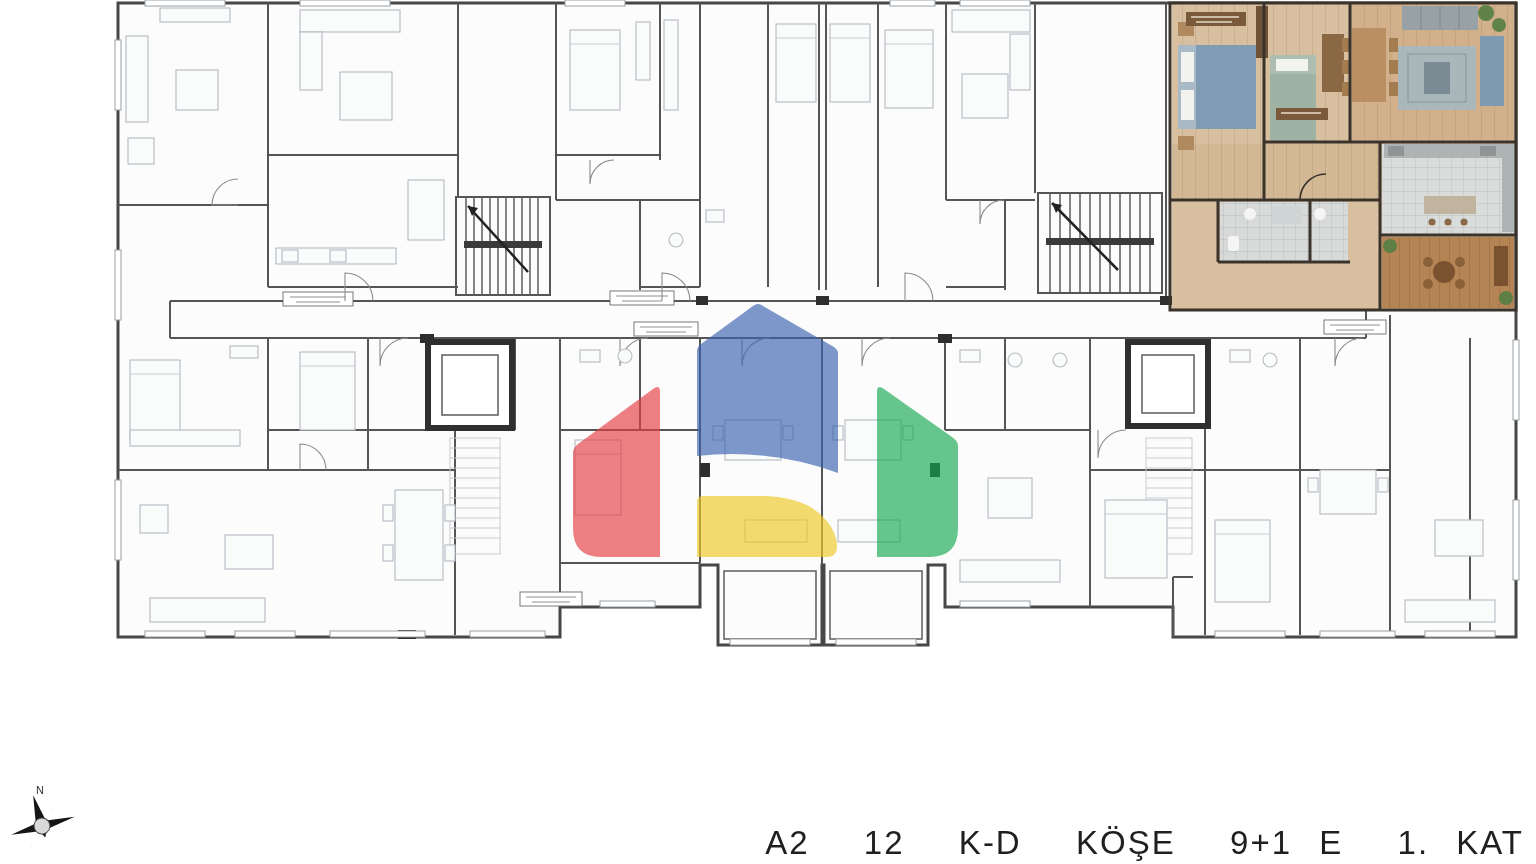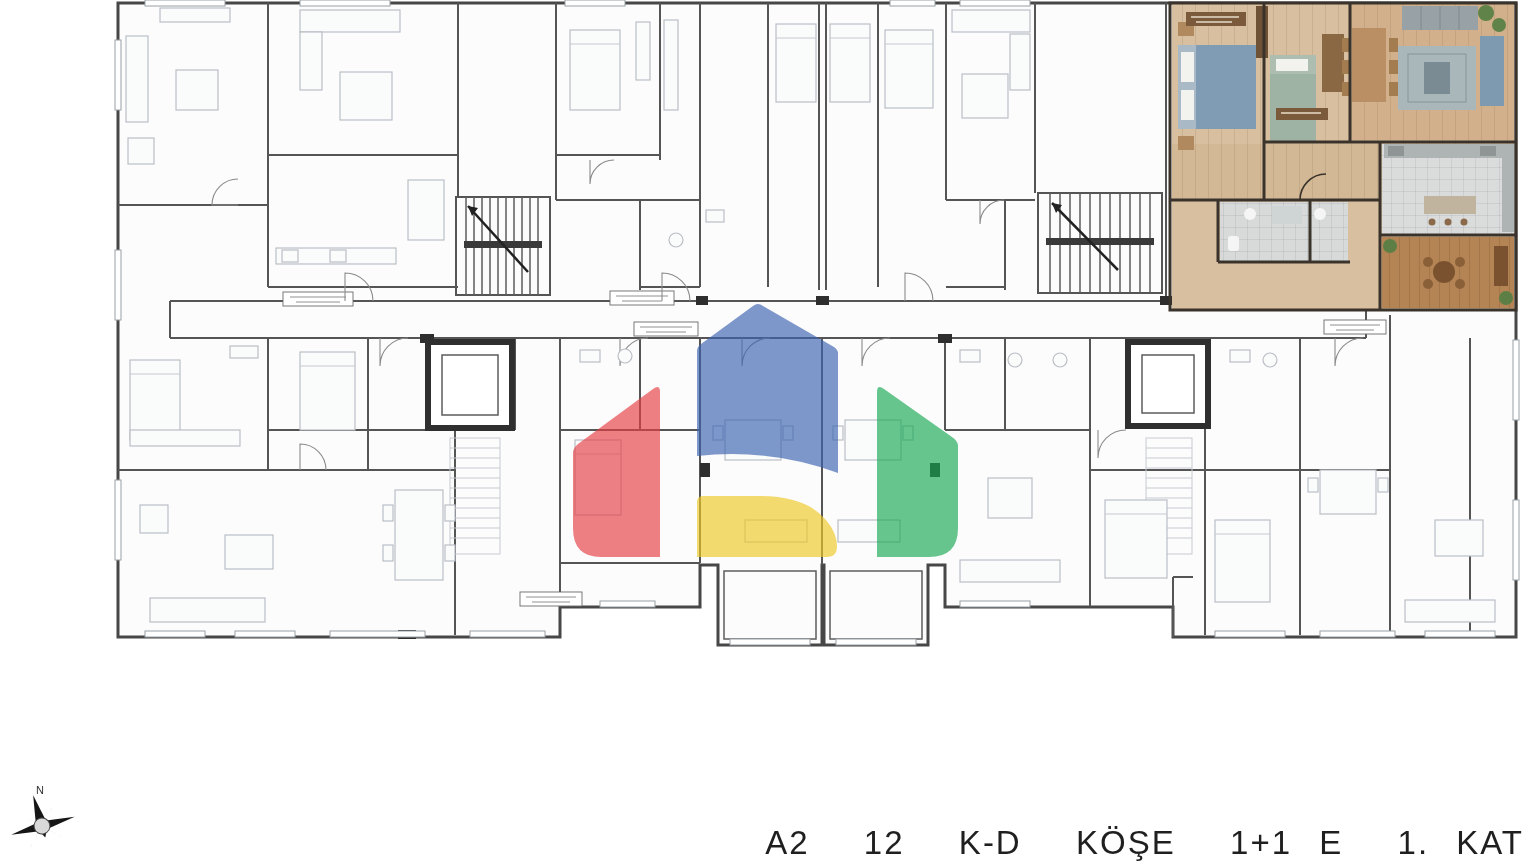--- a/index.html
+++ b/index.html
@@ -354,14 +354,14 @@
       <polygon points="-32,0 0,-5 34,0 0,5" fill="#161616"></polygon>
       <polygon points="18,-18 4,-4 8,-8" fill="#555"></polygon>
       <polygon points="-18,-18 -4,-4 -8,-8" fill="#555"></polygon>
       <polygon points="18,18 4,4 8,8" fill="#555"></polygon>
       <polygon points="-18,18 -4,4 -8,8" fill="#555"></polygon>
       <circle cx="0" cy="0" r="8" fill="#d9d9d9" stroke="#444" stroke-width="1"></circle>
     </g>
   </g>
 </svg>
 
-<div id="caption">A2  12  K-D  KÖŞE  1+1 E  1. KAT</div>
+<div id="caption">A2  12  K-D  KÖŞE  9+1 E  1. KAT</div>
 </div>
 
 </body></html>

